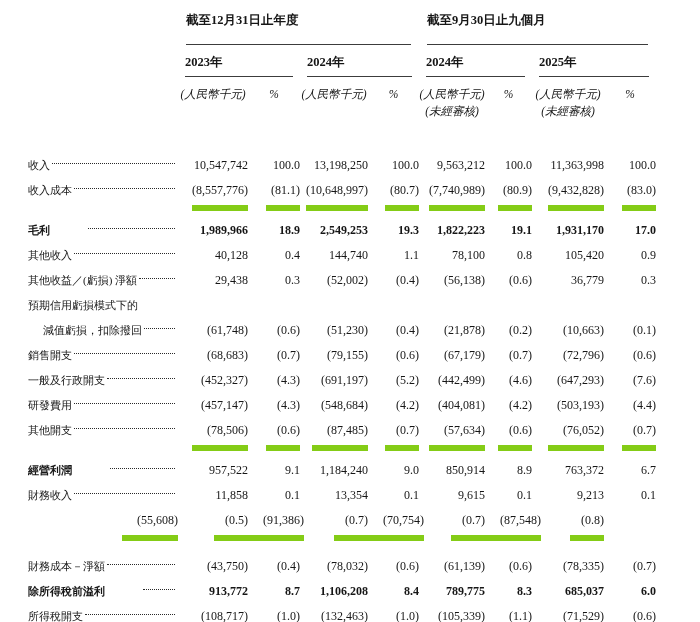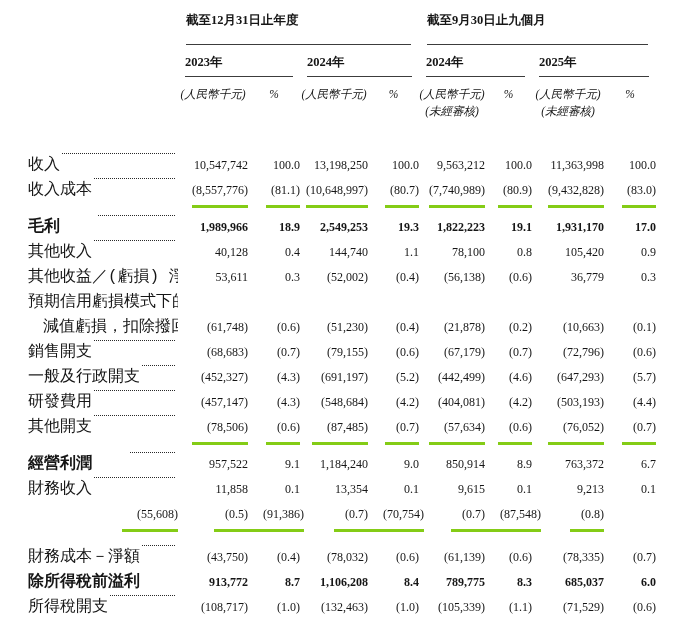--- a/index.html
+++ b/index.html
@@ -35,35 +35,35 @@
   .y1{grid-column:2/4;} .y2{grid-column:4/6;} .y3{grid-column:6/8;} .y4{grid-column:8/10;}
   .row-units{margin-top:9px;align-items:start;}
   .unit-cell{text-align:center;font-style:italic;font-size:11.5px;line-height:17px;white-space:nowrap;}
   .pct-cell{text-align:center;font-style:italic;font-size:11.5px;line-height:17px;}
   .unit-cell .unaudited{display:block;}
 
   
   .tbody{margin-top:33px;}
   .body-row{line-height:25px;font-size:12px;}
   .body-row .lbl-cell{
-    display:flex;align-items:flex-start;font-size:16px;white-space:nowrap;overflow:hidden;font-family:Liberation Mono, monospace;
+    display:flex;align-items:center;font-size:11px;white-space:nowrap;overflow:hidden;
   }
   .body-row .dots{
     flex:1 1 auto;min-width:6px;
     border-bottom:1.6px dotted #2a2a2a;
     margin:0 3px 4px 2px;
   }
   .body-row.indent .lbl-cell{padding-left:15px;}
   .body-row.bold .lbl-cell{font-weight:bold;gap:36px;}
   .body-row.boldvals .num{font-weight:bold;}
   .cell{text-align:right;white-space:nowrap;}
   .val{display:inline-block;text-align:right;min-width:56px;}
   .pcol .val{min-width:34px;}
   .body-row.u{margin-bottom:7px;}
-  .body-row.u .val{border-bottom:3px solid #84cc16;padding-bottom:2px;}
+  .body-row.u .val{border-bottom:6px solid #84cc16;padding-bottom:2px;}
   .body-row.gap{margin-top:13px;}
 </style>
 </head>
 <body>
 
 <div class="page">
 
   <div class="grid-row row-titles">
     <div></div>
     <div class="group-title span-annual">截至12月31日止年度</div>
@@ -155,21 +155,21 @@
         <div class="cell vcol"><span class="val num">78,100</span></div>
         <div class="cell pcol"><span class="val num">0.8</span></div>
         <div class="cell vcol"><span class="val num">105,420</span></div>
         <div class="cell pcol"><span class="val num">0.9</span></div>
       </div>
       <div class="grid-row body-row">
         <div class="lbl-cell">
           <span>其他收益／(虧損) 淨額</span>
           <span class="dots"></span>
         </div>
-        <div class="cell vcol"><span class="val num">53,611</span></div>
+        <div class="cell vcol"><span class="val num">29,438</span></div>
         <div class="cell pcol"><span class="val num">0.3</span></div>
         <div class="cell vcol"><span class="val num">(52,002)</span></div>
         <div class="cell pcol"><span class="val num">(0.4)</span></div>
         <div class="cell vcol"><span class="val num">(56,138)</span></div>
         <div class="cell pcol"><span class="val num">(0.6)</span></div>
         <div class="cell vcol"><span class="val num">36,779</span></div>
         <div class="cell pcol"><span class="val num">0.3</span></div>
       </div>
       <div class="grid-row body-row">
         <div class="lbl-cell">
@@ -217,21 +217,21 @@
           <span>一般及行政開支</span>
           <span class="dots"></span>
         </div>
         <div class="cell vcol"><span class="val num">(452,327)</span></div>
         <div class="cell pcol"><span class="val num">(4.3)</span></div>
         <div class="cell vcol"><span class="val num">(691,197)</span></div>
         <div class="cell pcol"><span class="val num">(5.2)</span></div>
         <div class="cell vcol"><span class="val num">(442,499)</span></div>
         <div class="cell pcol"><span class="val num">(4.6)</span></div>
         <div class="cell vcol"><span class="val num">(647,293)</span></div>
-        <div class="cell pcol"><span class="val num">(5.7)</span></div>
+        <div class="cell pcol"><span class="val num">(7.6)</span></div>
       </div>
       <div class="grid-row body-row">
         <div class="lbl-cell">
           <span>研發費用</span>
           <span class="dots"></span>
         </div>
         <div class="cell vcol"><span class="val num">(457,147)</span></div>
         <div class="cell pcol"><span class="val num">(4.3)</span></div>
         <div class="cell vcol"><span class="val num">(548,684)</span></div>
         <div class="cell pcol"><span class="val num">(4.2)</span></div>

